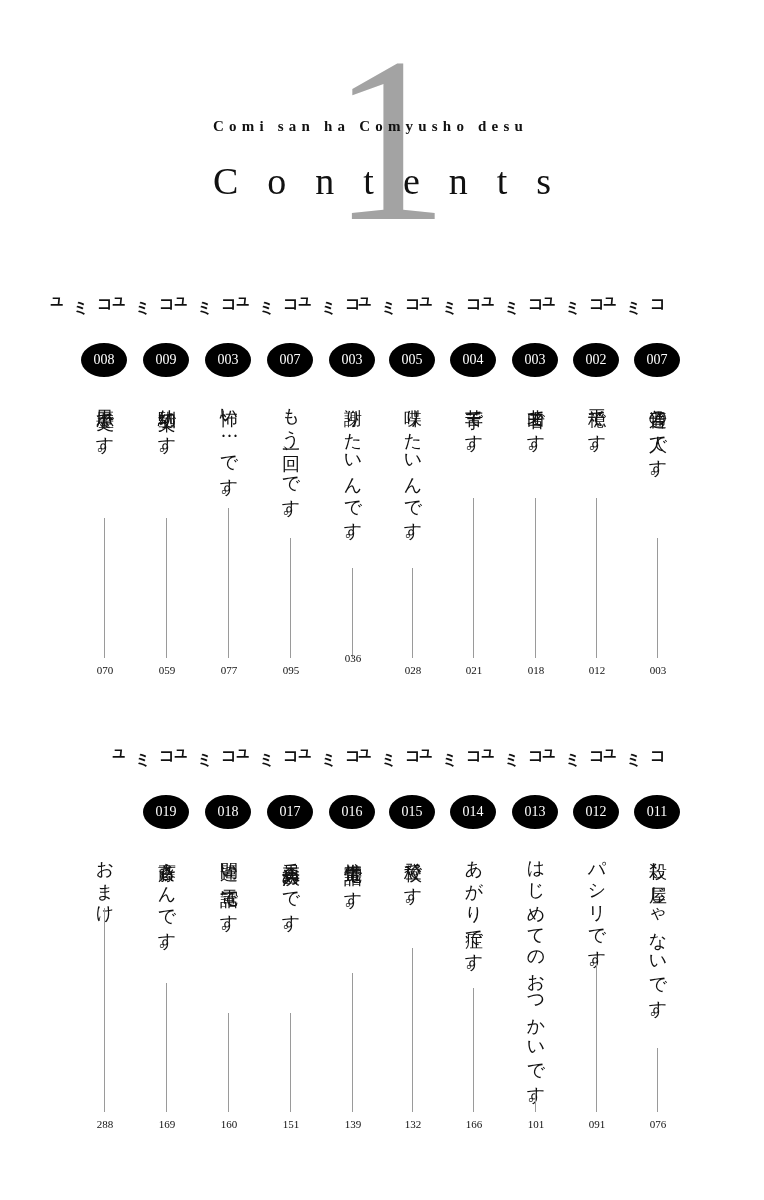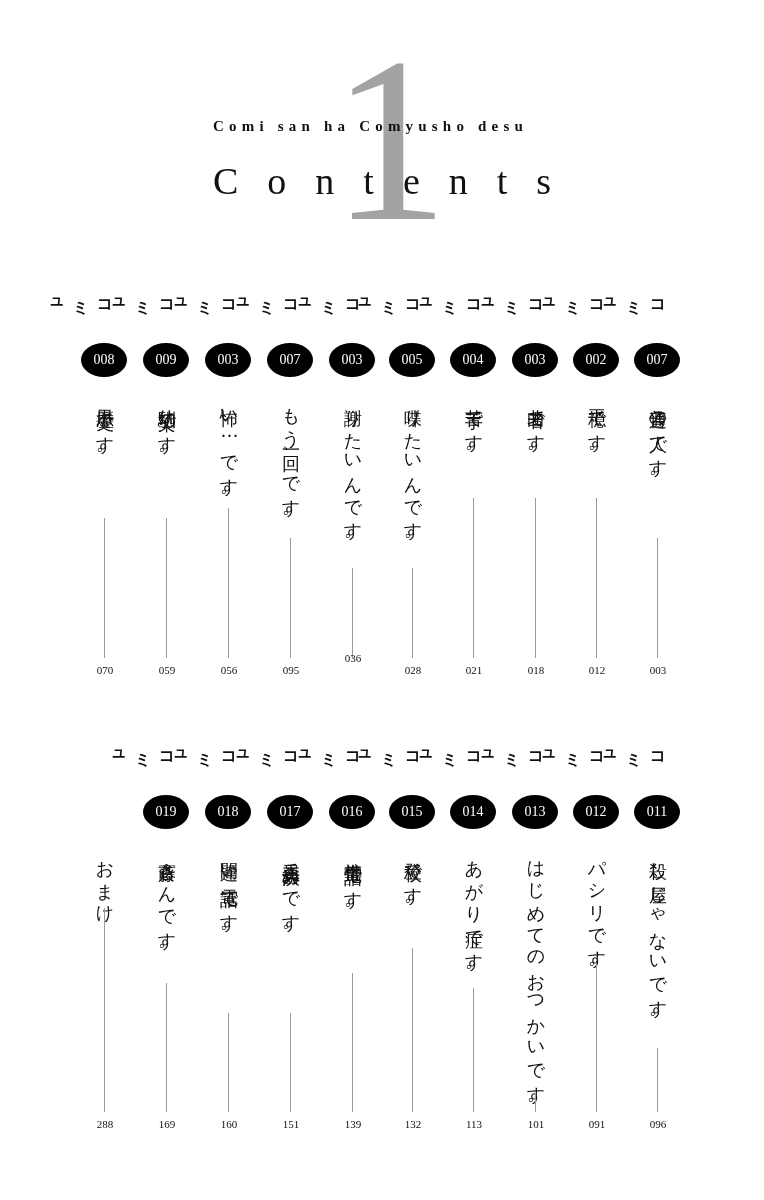--- a/index.html
+++ b/index.html
@@ -69,63 +69,63 @@
       <div class="badge" style="top:343px">007</div>
       <div class="chap" style="top:395px">もう一回、です。</div>
       <div class="rule" style="top:538px;height:120px"></div>
       <div class="page" style="top:664px">095</div>
     </div>
     <div class="col" style="left: 209px; top: 0px;">
       <div class="komyu" style="top:290px">コミュ</div>
       <div class="badge" style="top:343px">003</div>
       <div class="chap" style="top:395px">怖い…です。</div>
       <div class="rule" style="top:508px;height:150px"></div>
-      <div class="page" style="top:664px">056</div>
+      <div class="page" style="top:664px">077</div>
     </div>
     <div class="col" style="left: 147px; top: 0px;">
       <div class="komyu" style="top:290px">コミュ</div>
       <div class="badge" style="top:343px">009</div>
       <div class="chap" style="top:395px">幼馴染です。</div>
       <div class="rule" style="top:518px;height:140px"></div>
       <div class="page" style="top:664px">059</div>
     </div>
     <div class="col" style="left: 85px; top: 0px;">
       <div class="komyu" style="top:290px">コミュ</div>
       <div class="badge" style="top:343px">008</div>
       <div class="chap" style="top:395px">黒歴史です。</div>
       <div class="rule" style="top:518px;height:140px"></div>
       <div class="page" style="top:664px">070</div>
     </div>
     <div class="col" style="left: 638px; top: 0px;">
       <div class="komyu" style="top:742px">コミュ</div>
       <div class="badge" style="top:795px">011</div>
       <div class="chap" style="top:848px">殺し屋じゃないです。</div>
       <div class="rule" style="top:1048px;height:64px"></div>
-      <div class="page" style="top:1118px">096</div>
+      <div class="page" style="top:1118px">076</div>
     </div>
     <div class="col" style="left: 577px; top: 0px;">
       <div class="komyu" style="top:742px">コミュ</div>
       <div class="badge" style="top:795px">012</div>
       <div class="chap" style="top:848px">パシリです。</div>
       <div class="rule" style="top:963px;height:149px"></div>
       <div class="page" style="top:1118px">091</div>
     </div>
     <div class="col" style="left: 516px; top: 0px;">
       <div class="komyu" style="top:742px">コミュ</div>
       <div class="badge" style="top:795px">013</div>
       <div class="chap" style="top:848px">はじめてのおつかいです。</div>
       <div class="rule" style="top:1093px;height:19px"></div>
       <div class="page" style="top:1118px">101</div>
     </div>
     <div class="col" style="left: 454px; top: 0px;">
       <div class="komyu" style="top:742px">コミュ</div>
       <div class="badge" style="top:795px">014</div>
       <div class="chap" style="top:848px">あがり症です。</div>
       <div class="rule" style="top:988px;height:124px"></div>
-      <div class="page" style="top:1118px">113</div>
+      <div class="page" style="top:1118px">166</div>
     </div>
     <div class="col" style="left: 393px; top: 0px;">
       <div class="komyu" style="top:742px">コミュ</div>
       <div class="badge" style="top:795px">015</div>
       <div class="chap" style="top:848px">登校です。</div>
       <div class="rule" style="top:948px;height:164px"></div>
       <div class="page" style="top:1118px">132</div>
     </div>
     <div class="col" style="left: 333px; top: 0px;">
       <div class="komyu" style="top:742px">コミュ</div>

